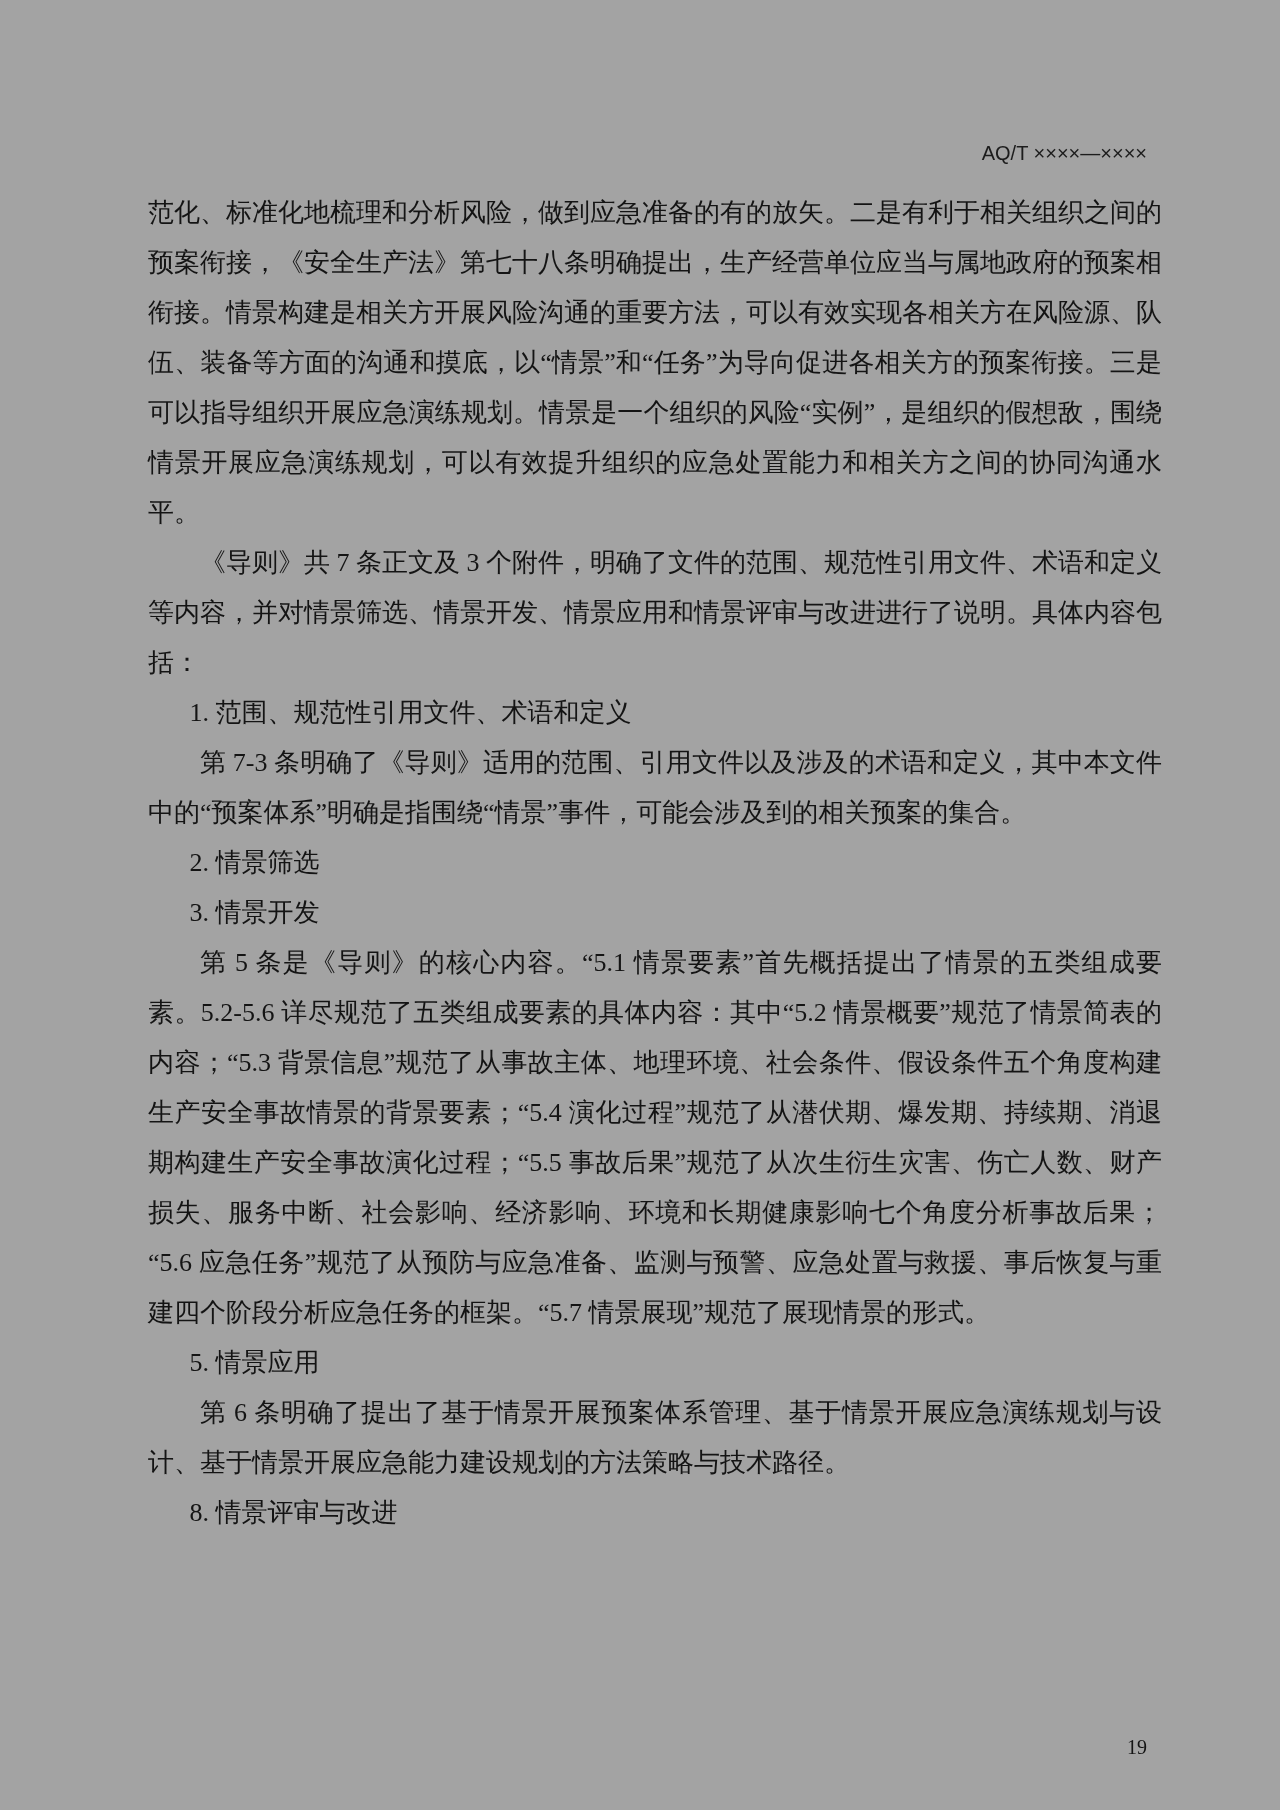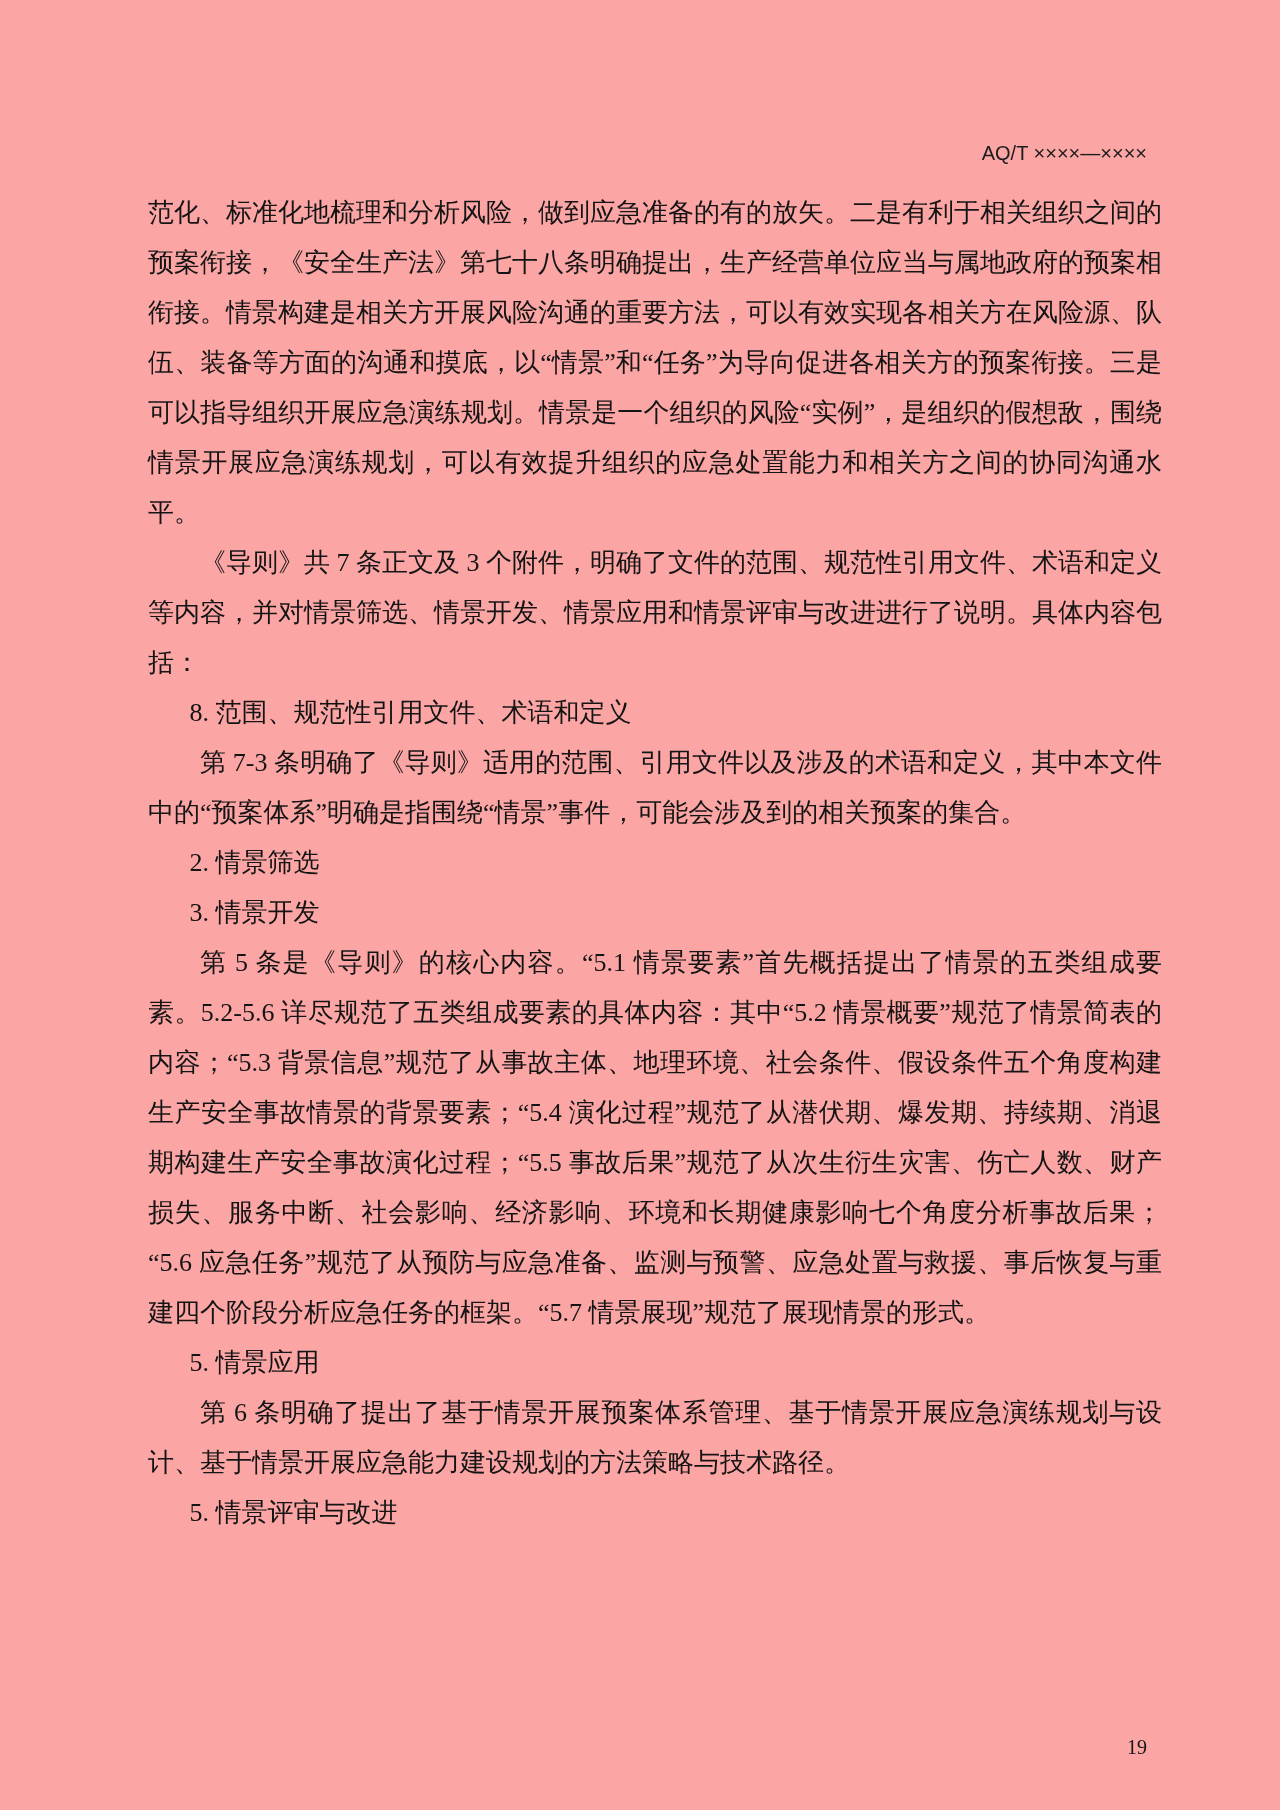--- a/index.html
+++ b/index.html
@@ -4,21 +4,21 @@
 <style>
   html, body {
     margin: 0;
     padding: 0;
     background: #ffffff;
   }
   .page {
     position: relative;
     width: 1280px;
     height: 1810px;
-    background: #fca5a5;
+    background: #a3a3a3;
     color: #000000;
     overflow: hidden;
   }
   .page-header {
     position: absolute;
     top: 141px;
     left: 133px;
     width: 1014px;
     text-align: right;
     font-family: "Liberation Sans", "DejaVu Sans", sans-serif;
@@ -60,27 +60,27 @@
 
 <div class="page">
 
   <div class="page-header">
     <span>AQ/T ××××—××××</span>
   </div>
 
   <div class="doc-body">
     <p>范化、标准化地梳理和分析风险，做到应急准备的有的放矢。二是有利于相关组织之间的预案衔接，《安全生产法》第七十八条明确提出，生产经营单位应当与属地政府的预案相衔接。情景构建是相关方开展风险沟通的重要方法，可以有效实现各相关方在风险源、队伍、装备等方面的沟通和摸底，以“情景”和“任务”为导向促进各相关方的预案衔接。三是可以指导组织开展应急演练规划。情景是一个组织的风险“实例”，是组织的假想敌，围绕情景开展应急演练规划，可以有效提升组织的应急处置能力和相关方之间的协同沟通水平。</p>
     <p class="ind">《导则》共 7 条正文及 3 个附件，明确了文件的范围、规范性引用文件、术语和定义等内容，并对情景筛选、情景开发、情景应用和情景评审与改进进行了说明。具体内容包括：</p>
-    <p class="num">8. 范围、规范性引用文件、术语和定义</p>
+    <p class="num">1. 范围、规范性引用文件、术语和定义</p>
     <p class="ind">第 7-3 条明确了《导则》适用的范围、引用文件以及涉及的术语和定义，其中本文件中的“预案体系”明确是指围绕“情景”事件，可能会涉及到的相关预案的集合。</p>
     <p class="num">2. 情景筛选</p>
     <p class="num">3. 情景开发</p>
     <p class="ind">第 5 条是《导则》的核心内容。“5.1 情景要素”首先概括提出了情景的五类组成要素。5.2-5.6 详尽规范了五类组成要素的具体内容：其中“5.2 情景概要”规范了情景简表的内容；“5.3 背景信息”规范了从事故主体、地理环境、社会条件、假设条件五个角度构建生产安全事故情景的背景要素；“5.4 演化过程”规范了从潜伏期、爆发期、持续期、消退期构建生产安全事故演化过程；“5.5 事故后果”规范了从次生衍生灾害、伤亡人数、财产损失、服务中断、社会影响、经济影响、环境和长期健康影响七个角度分析事故后果；“5.6 应急任务”规范了从预防与应急准备、监测与预警、应急处置与救援、事后恢复与重建四个阶段分析应急任务的框架。“5.7 情景展现”规范了展现情景的形式。</p>
     <p class="num">5. 情景应用</p>
     <p class="ind">第 6 条明确了提出了基于情景开展预案体系管理、基于情景开展应急演练规划与设计、基于情景开展应急能力建设规划的方法策略与技术路径。</p>
-    <p class="num">5. 情景评审与改进</p>
+    <p class="num">8. 情景评审与改进</p>
   </div>
 
   <div class="page-footer">
     <span>19</span>
   </div>
 
 </div>
 
 </body></html>

